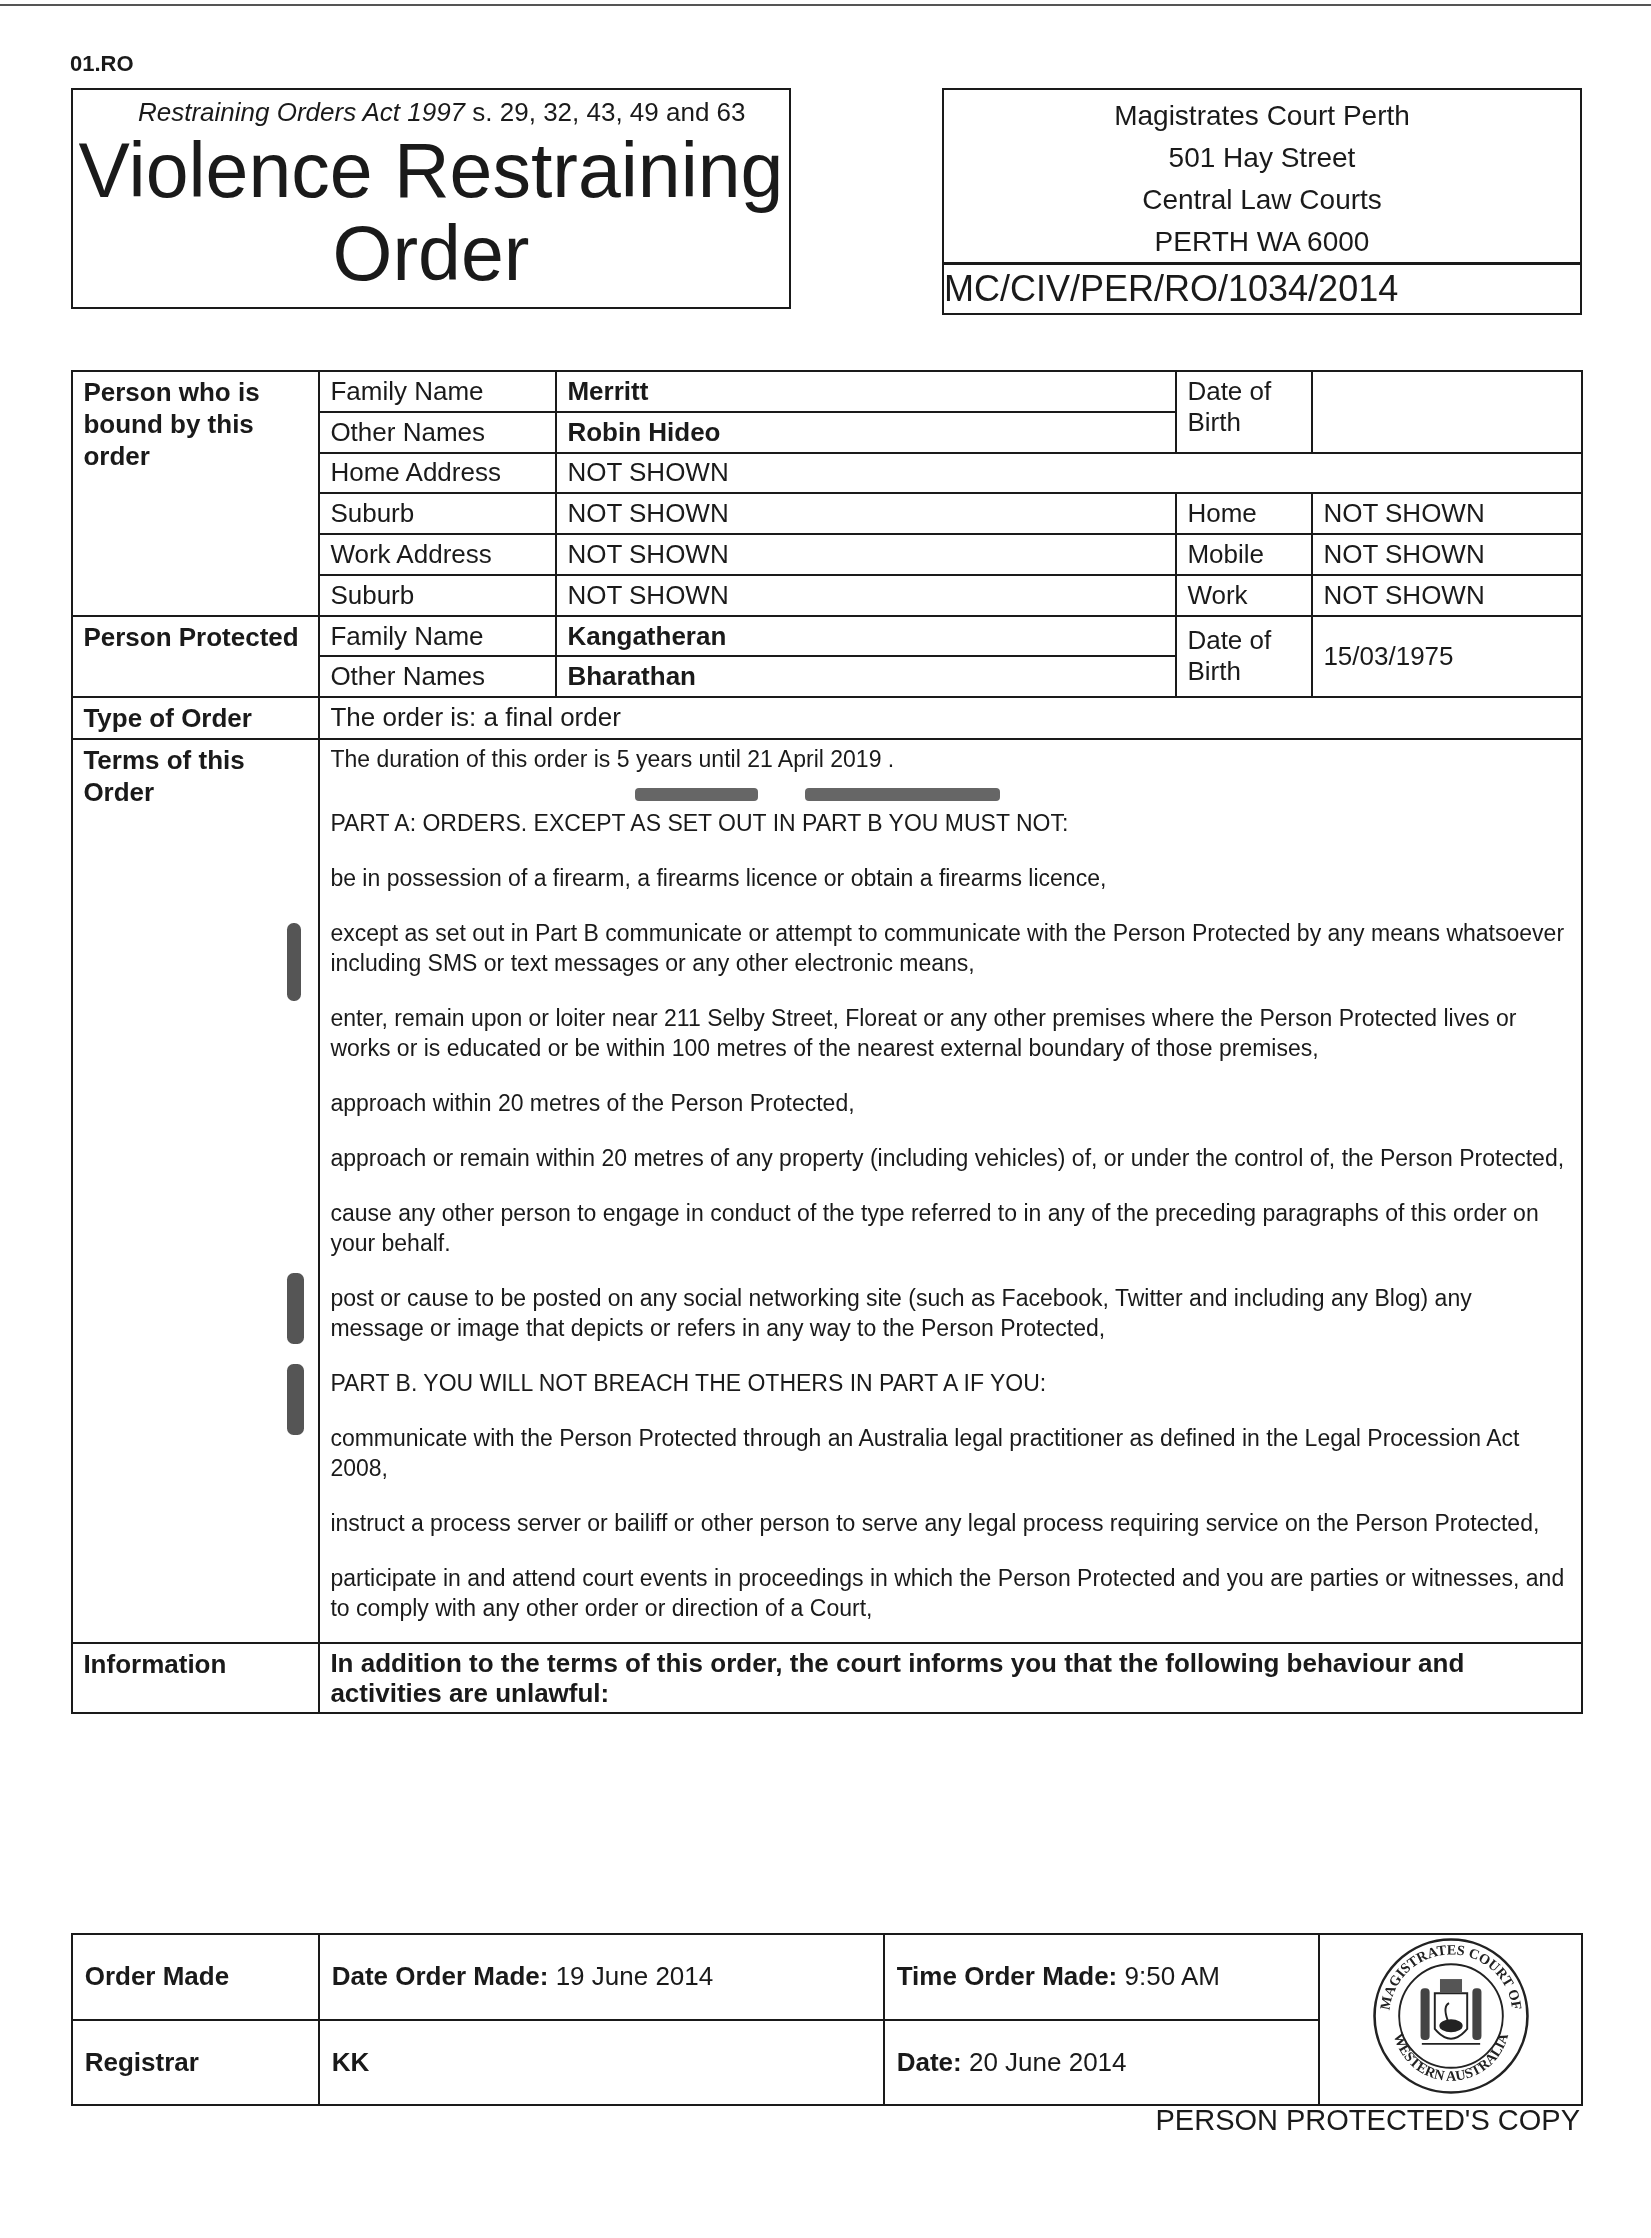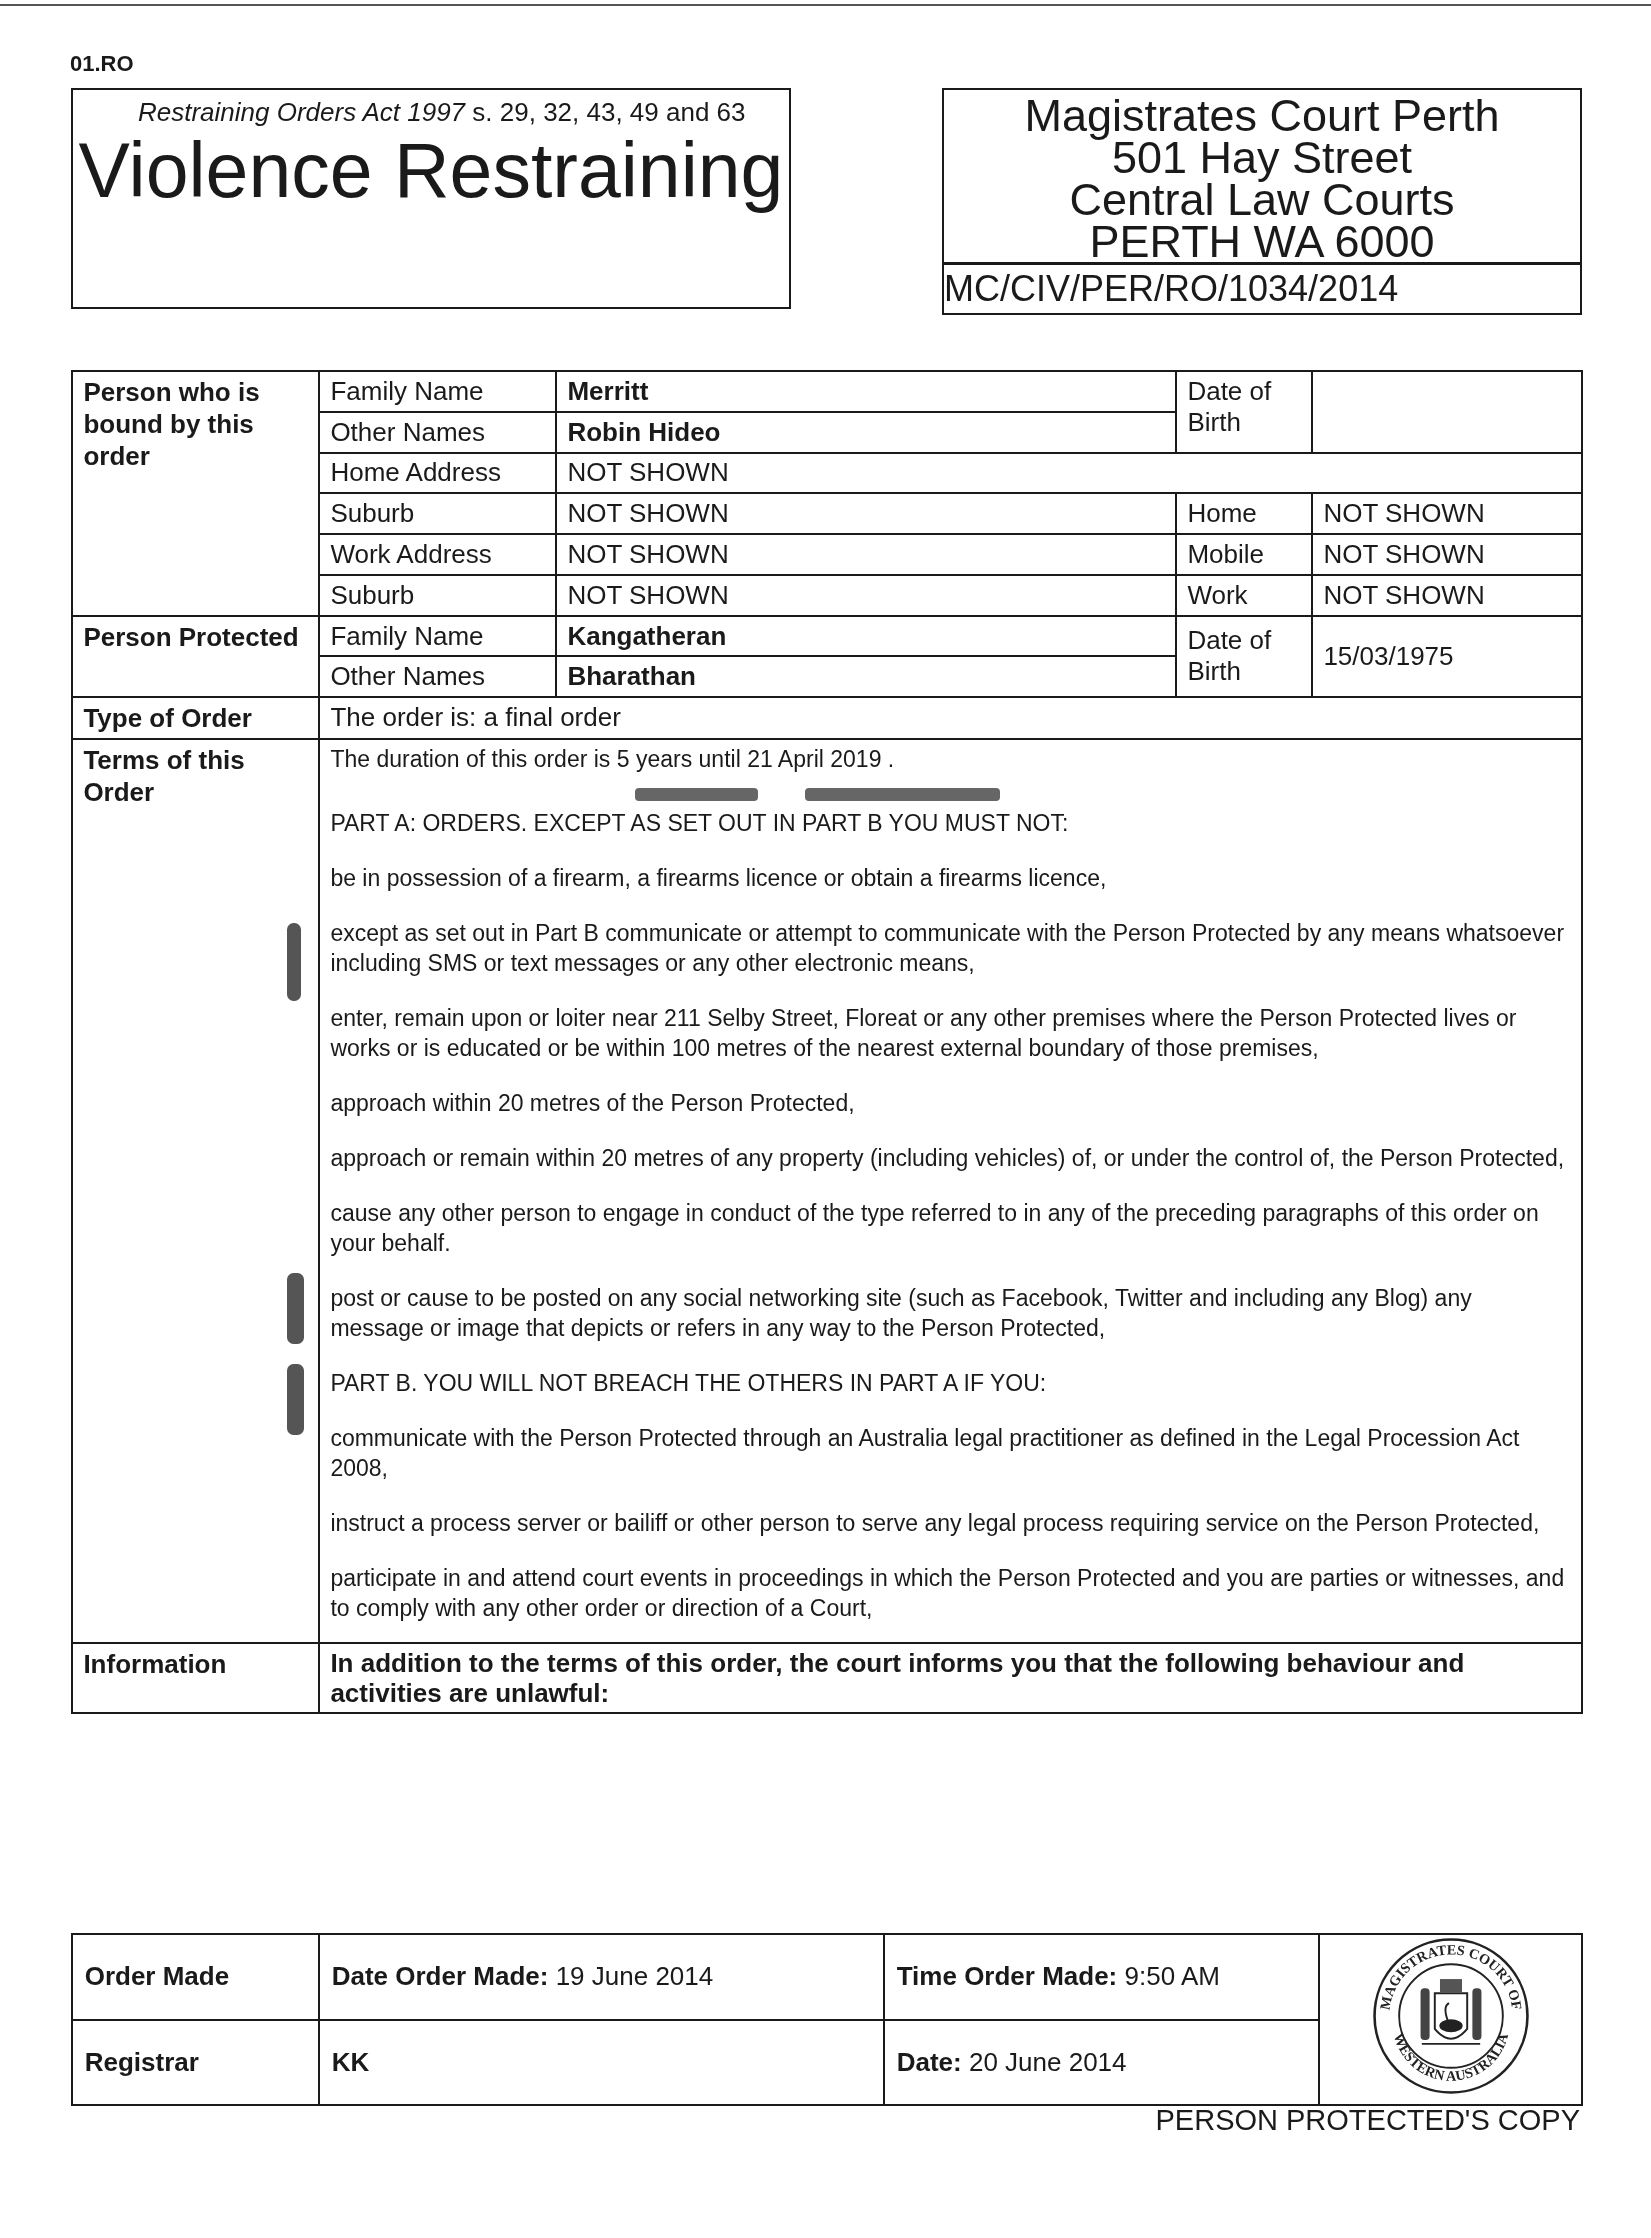--- a/index.html
+++ b/index.html
@@ -10,21 +10,21 @@
   .formcode { left:70px; top:51px; font-size:22px; font-weight:bold; }
 
   
   .titlebox { left:71px; top:88px; width:720px; height:221px; border:2.6px solid #1a1a1a; box-sizing:border-box; }
   .act { position:absolute; left:65px; top:6.5px; font-size:26px; }
   .act i { font-style:italic; }
   .title { position:absolute; left:0; right:0; top:39px; text-align:center; font-size:77px; line-height:83px; }
 
   
   .courtbox { left:942px; top:88px; width:640px; height:227px; border:2.6px solid #1a1a1a; box-sizing:border-box; }
-  .courtaddr { position:absolute; left:0; right:0; top:5.2px; text-align:center; font-size:45px; line-height:42px; }
+  .courtaddr { position:absolute; left:0; right:0; top:5.2px; text-align:center; font-size:28px; line-height:42px; }
   .courtdiv { position:absolute; left:0; right:0; top:172px; height:3.2px; background:#1a1a1a; }
   .caseno { position:absolute; left:0; right:0; top:178px; text-align:left; font-size:36px; }
 
   
   table.main { position:absolute; left:71px; top:370px; width:1510px; border-collapse:collapse; table-layout:fixed; }
   table.main td { border:2.6px solid #1a1a1a; padding:3.9px 10.4px; font-size:26px; vertical-align:top; }
   .sect { font-weight:bold; font-size:30px; line-height:32px;margin-top:39px; }
   .lbl { font-size:26px; }
   .bigname { font-weight:bold; font-size:34px; }
   .h72 { height:40px; }
@@ -45,20 +45,21 @@
 
 <div class="abs toprule"></div>
 <div class="abs formcode">01.RO</div>
 
 <div class="abs titlebox">
   <div class="act">
     <i>Restraining Orders Act 1997</i><span> s. 29, 32, 43, 49 and 63</span>
   </div>
   <div class="title">
     <div>Violence Restraining</div>
+    <div>Order</div>
   </div>
 </div>
 
 <div class="abs courtbox">
   <div class="courtaddr">
     <div>Magistrates Court Perth</div>
     <div>501 Hay Street</div>
     <div>Central Law Courts</div>
     <div>PERTH WA 6000</div>
   </div>

